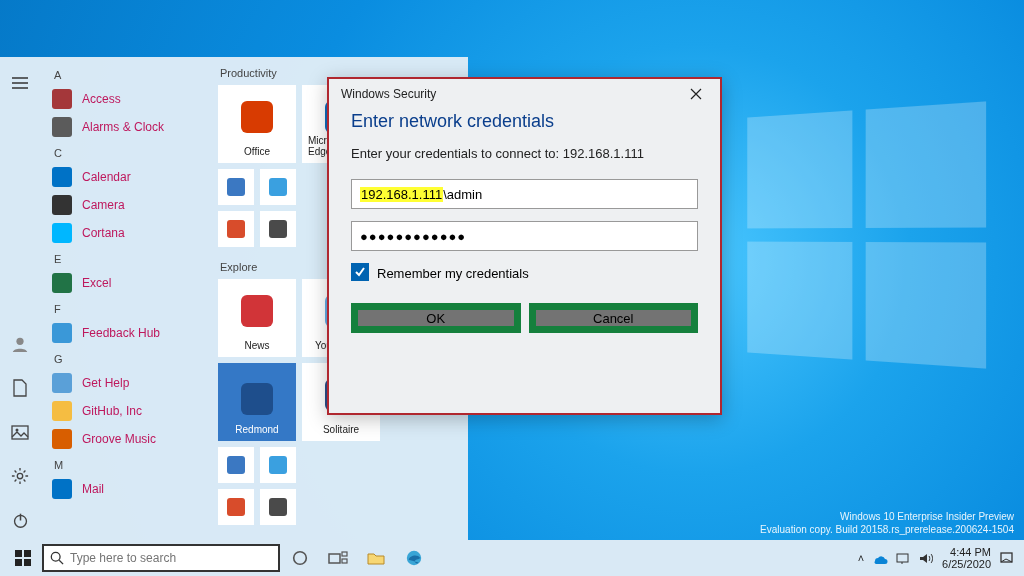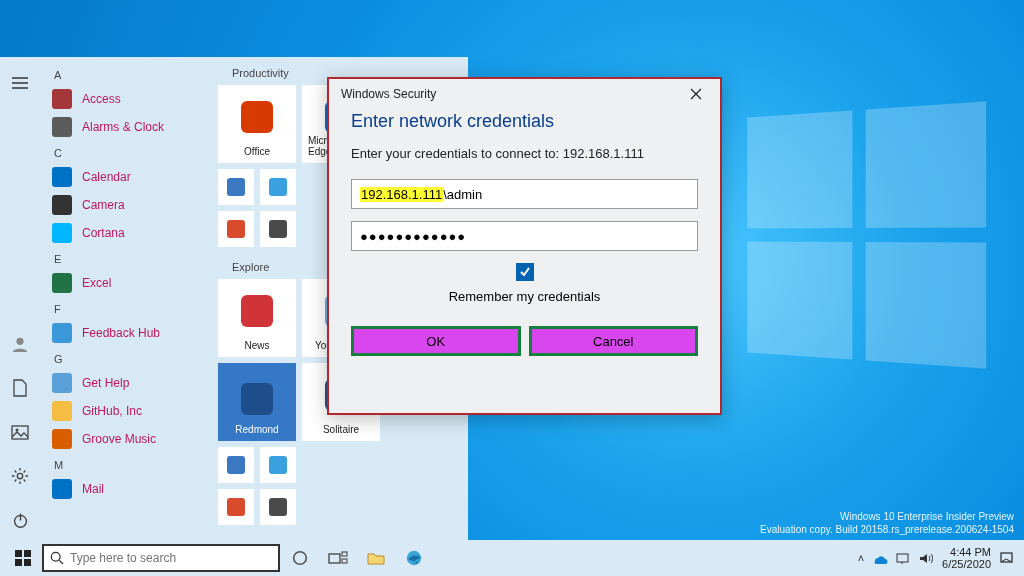--- a/index.html
+++ b/index.html
@@ -41,21 +41,21 @@
     display: flex; align-items: center; gap: 10px; padding: 4px 8px 4px 12px;
     font-size: 12px; color: #be185d; cursor: pointer; height: 28px;
   }
   .app-row .app-ico {
     width: 20px; height: 20px; border-radius: 3px; display: flex; align-items: center;
     justify-content: center; font-size: 11px; color: #fff; flex-shrink: 0;
   }
   .sm-tiles {
     flex: 1; padding: 6px 8px; overflow: hidden;
   }
-  .tiles-hdr { font-size: 11px; color: #444; padding: 4px 0 6px 2px; margin-left: 12px; }
+  .tiles-hdr { font-size: 11px; color: #444; padding: 4px 0 6px 2px; }
   .tiles-grid {
     display: flex; flex-wrap: wrap; gap: 6px; margin-bottom: 10px;
   }
   .tile {
     width: 78px; height: 78px; background: #fff; display: flex; flex-direction: column;
     align-items: center; justify-content: flex-end; padding: 6px; font-size: 10px; color: #222;
     cursor: pointer; position: relative;
   }
   .tile .tile-ico { position: absolute; top: 16px; width: 32px; height: 32px; border-radius: 6px; }
   .tile-sm { width: 36px; height: 36px; background:#fff; display:flex; align-items:center; justify-content:center;}
@@ -78,28 +78,28 @@
   }
   .dlg-body { padding: 2px 22px 16px 22px; }
   .dlg-h1 { font-size: 18px; font-weight: 400; color:#0a3e8c; margin-bottom: 14px; }
   .dlg-text { font-size: 13px; color:#222; margin-bottom: 18px; }
   .dlg-input {
     width: 100%; height: 30px; border:1px solid #999; background:#fff; font-size:13px;
     padding: 0 8px; margin-bottom: 12px;
   }
   .dlg-input.user { display:flex; align-items:center; }
   .dlg-input.user .hl { background:#ffff33; padding: 0 1px;}
-  .chk-row { display:flex; align-items:center; gap:8px; font-size:13px; margin: 6px 0 22px 0; flex-direction: column;}
+  .chk-row { display:flex; align-items:flex-end; gap:8px; font-size:13px; margin: 6px 0 22px 0;}
   .chk {
     width:18px; height:18px; background:#0063b1; display:flex; align-items:center;
     justify-content:center; color:#fff; font-size:13px;
   }
   .dlg-btns { display:flex; gap:8px; }
   .dlg-btn {
-    flex:1; height:30px; background:#d946ef; border:3px solid #15803d;
+    flex:1; height:30px; background:#737373; border:7px solid #15803d;
     font-size:13px; cursor:pointer; display:flex; align-items:center; justify-content:center;
   }
 
   
   .taskbar {
     position:absolute; left:0; bottom:0; width:100%; height:36px;
     background:#d9e9f5; display:flex; align-items:center; padding:0 6px; gap:2px;
     font-size:12px; color:#222;
   }
   .tb-start {

